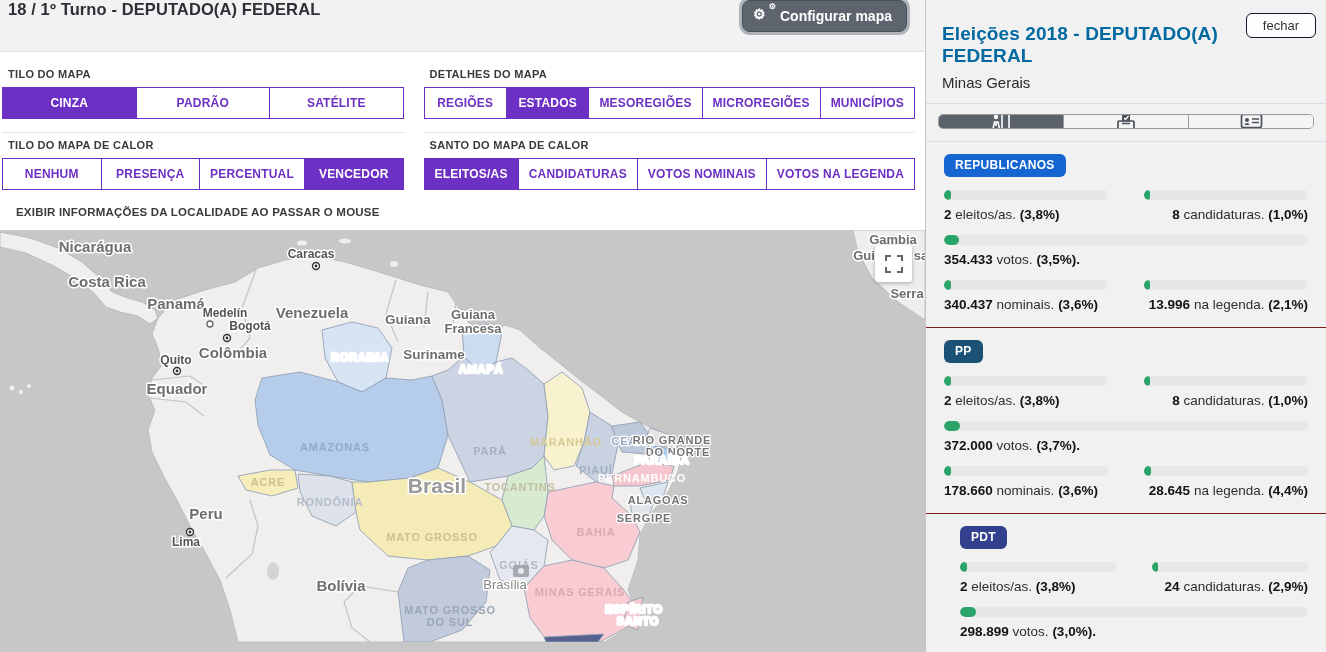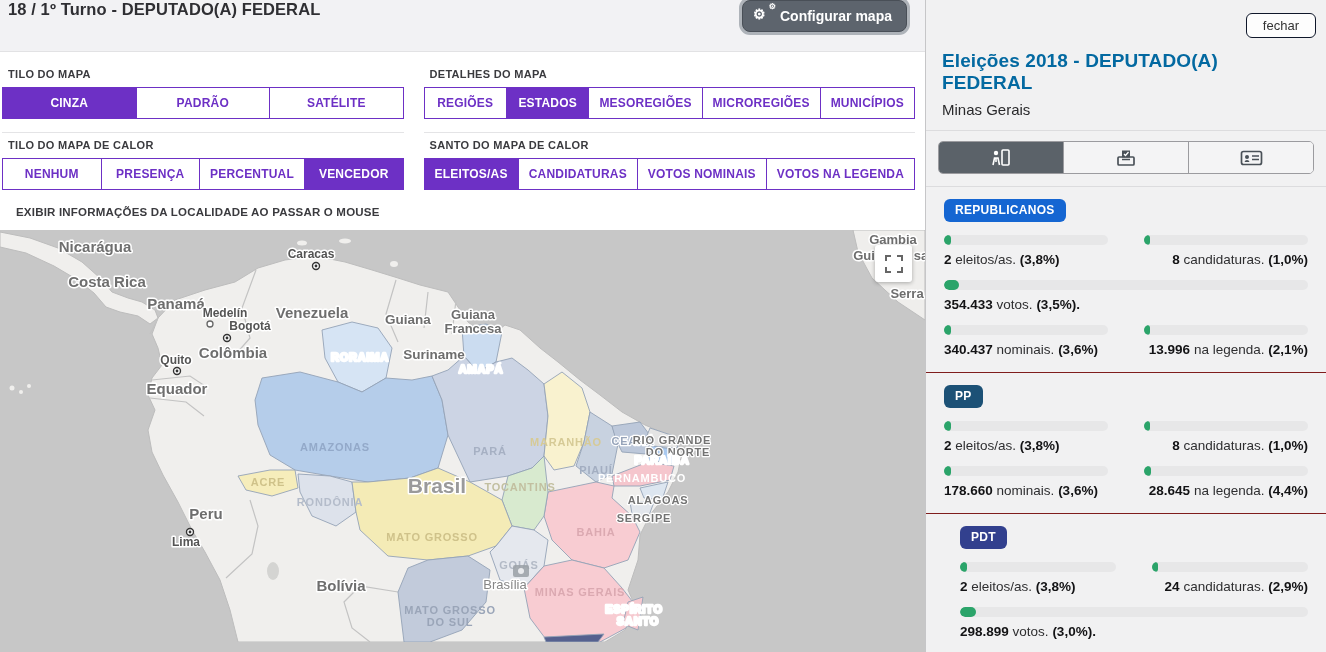--- a/index.html
+++ b/index.html
@@ -344,20 +344,26 @@
             </div>
           <div class="stattxt"><b>2</b> <span>eleitos/as.</span> <b>(3,8%)</b></div>
         </div>
         <div class="statcell r">
           <div class="bar">
               <div class="fill" style="width: 2%;"></div>
             </div>
           <div class="stattxt"><b>8</b> <span>candidaturas.</span> <b>(1,0%)</b></div>
         </div>
       </div>
+      <div class="statcell" style="margin-bottom:13px;">
+        <div class="bar">
+            <div class="fill" style="width: 4.5%;"></div>
+          </div>
+        <div class="stattxt"><b>372.000</b> <span>votos.</span> <b>(3,7%).</b></div>
+      </div>
       <div class="statrow" style="margin-bottom:2px;">
         <div class="statcell">
           <div class="bar">
               <div class="fill" style="width: 4.5%;"></div>
             </div>
           <div class="stattxt"><b>178.660</b> <span>nominais.</span> <b>(3,6%)</b></div>
         </div>
         <div class="statcell r">
           <div class="bar">
               <div class="fill" style="width: 4.5%;"></div>

